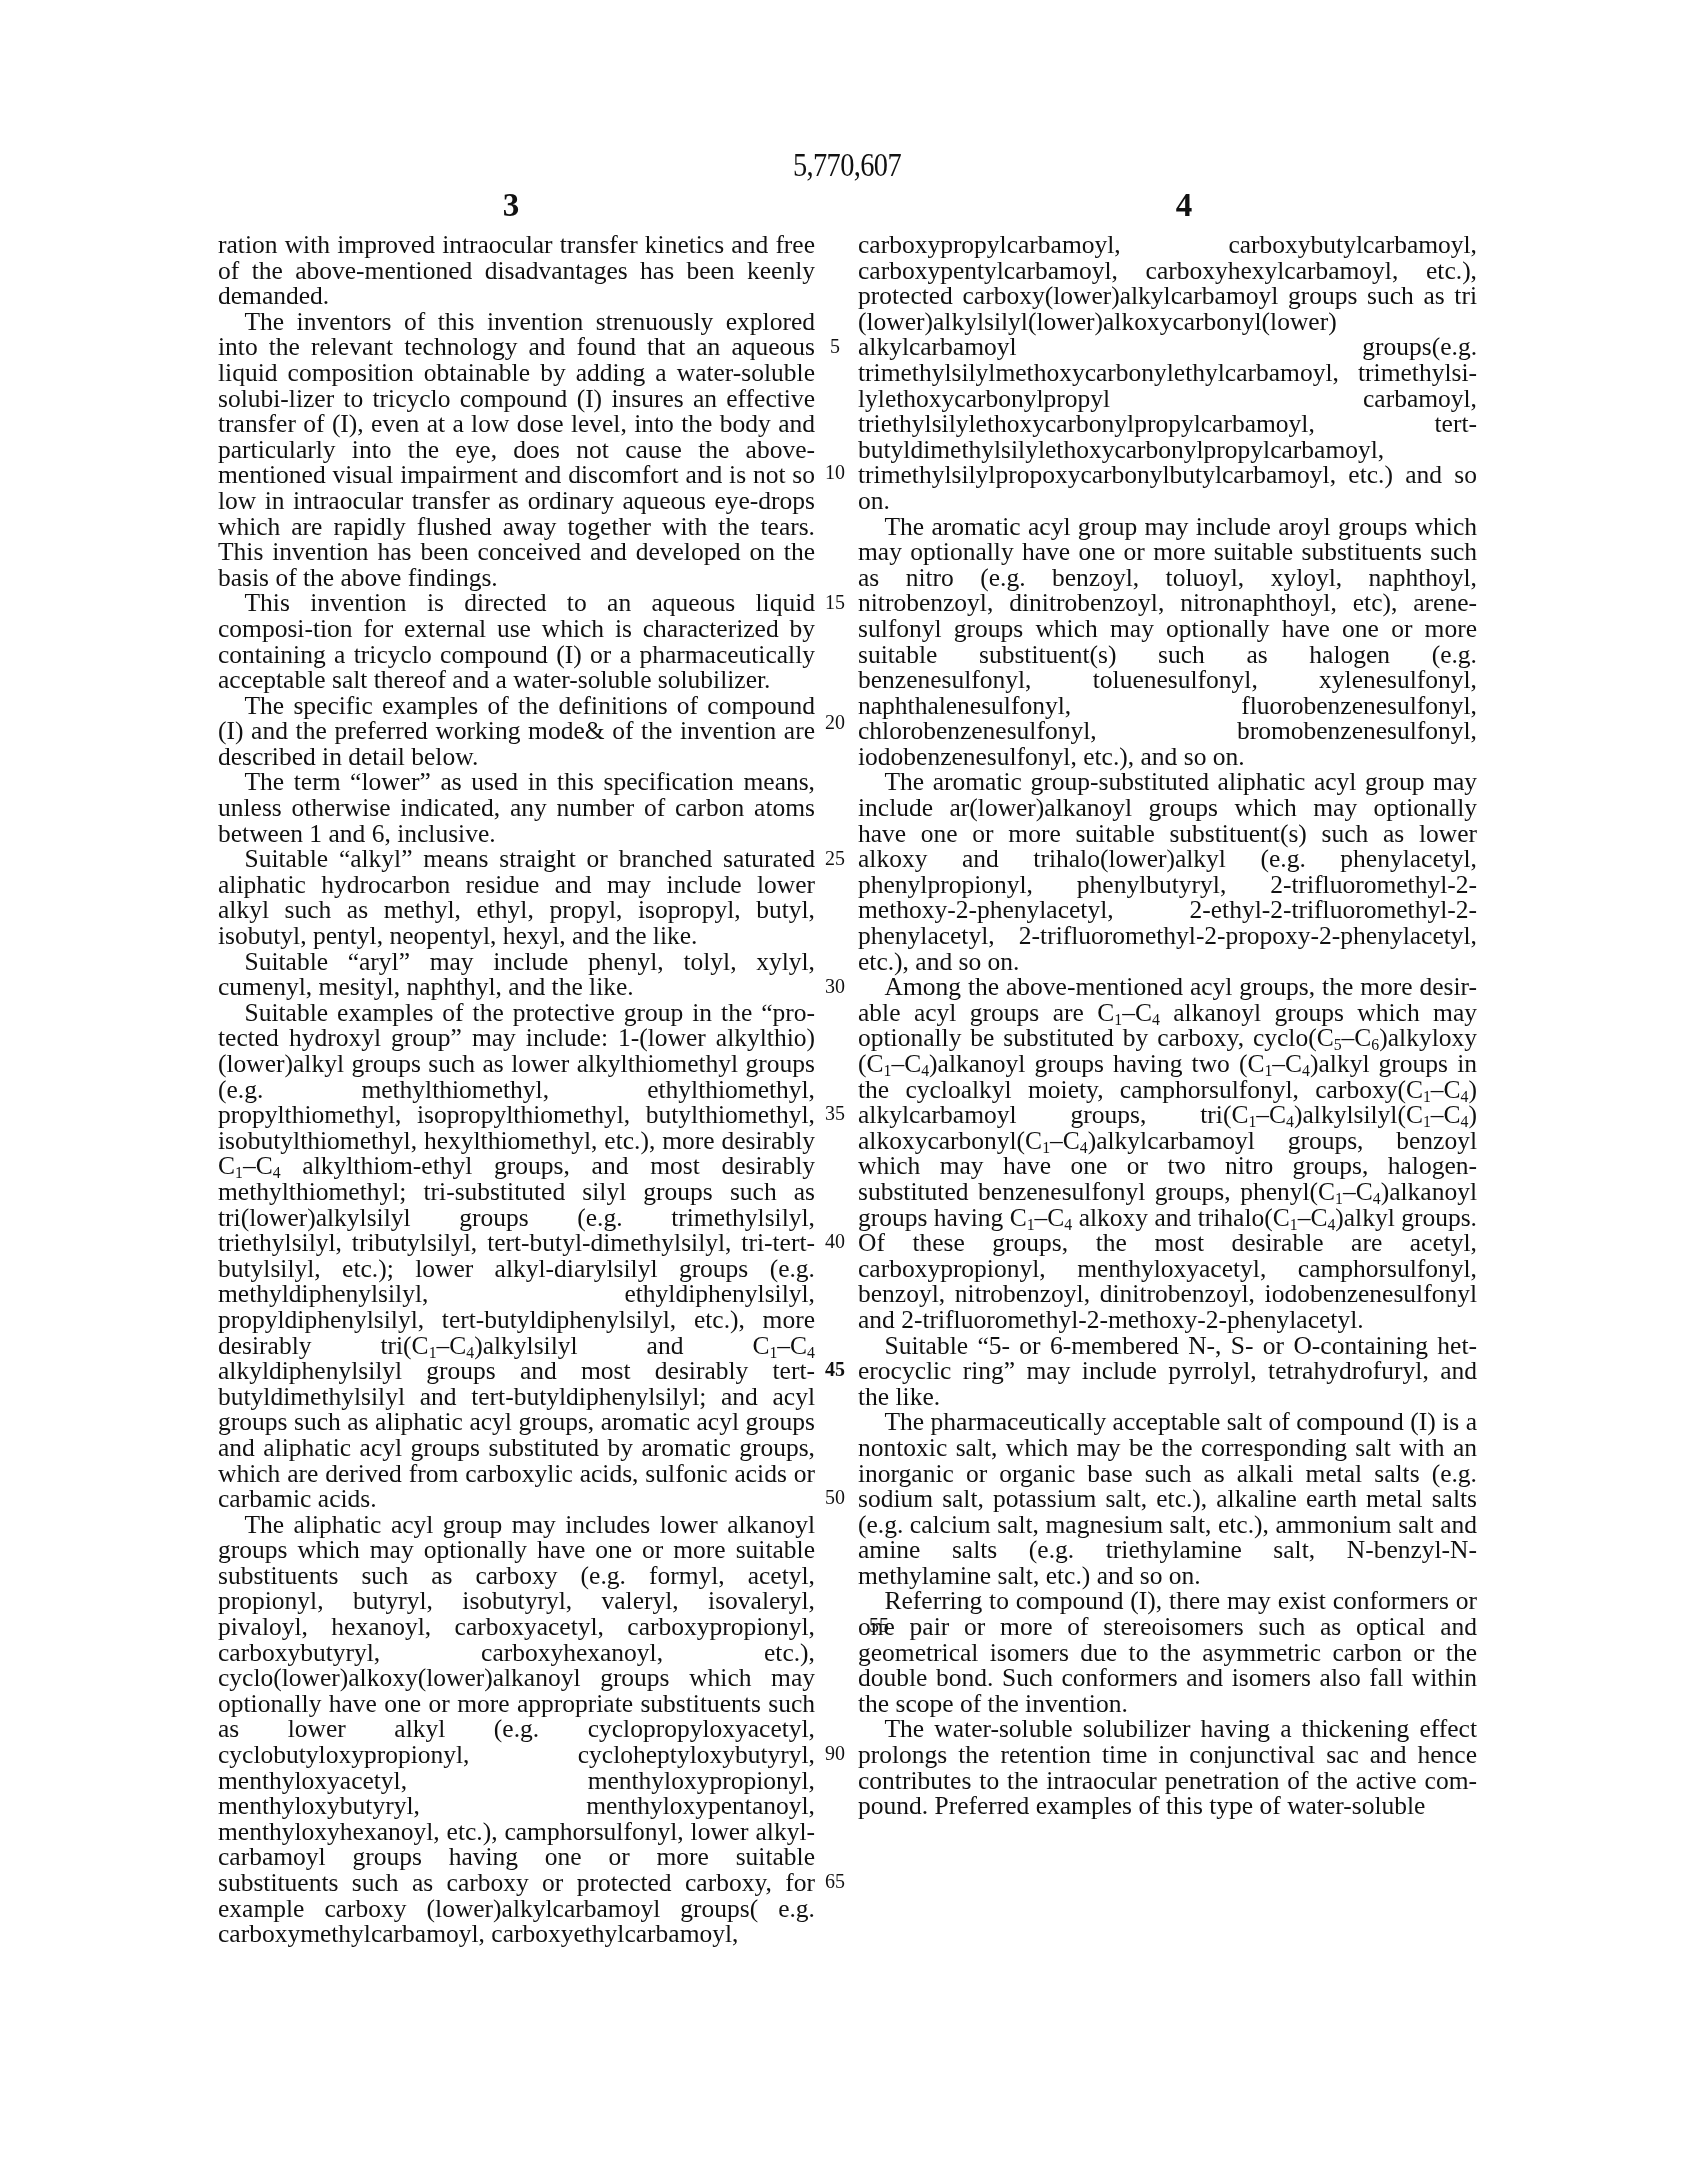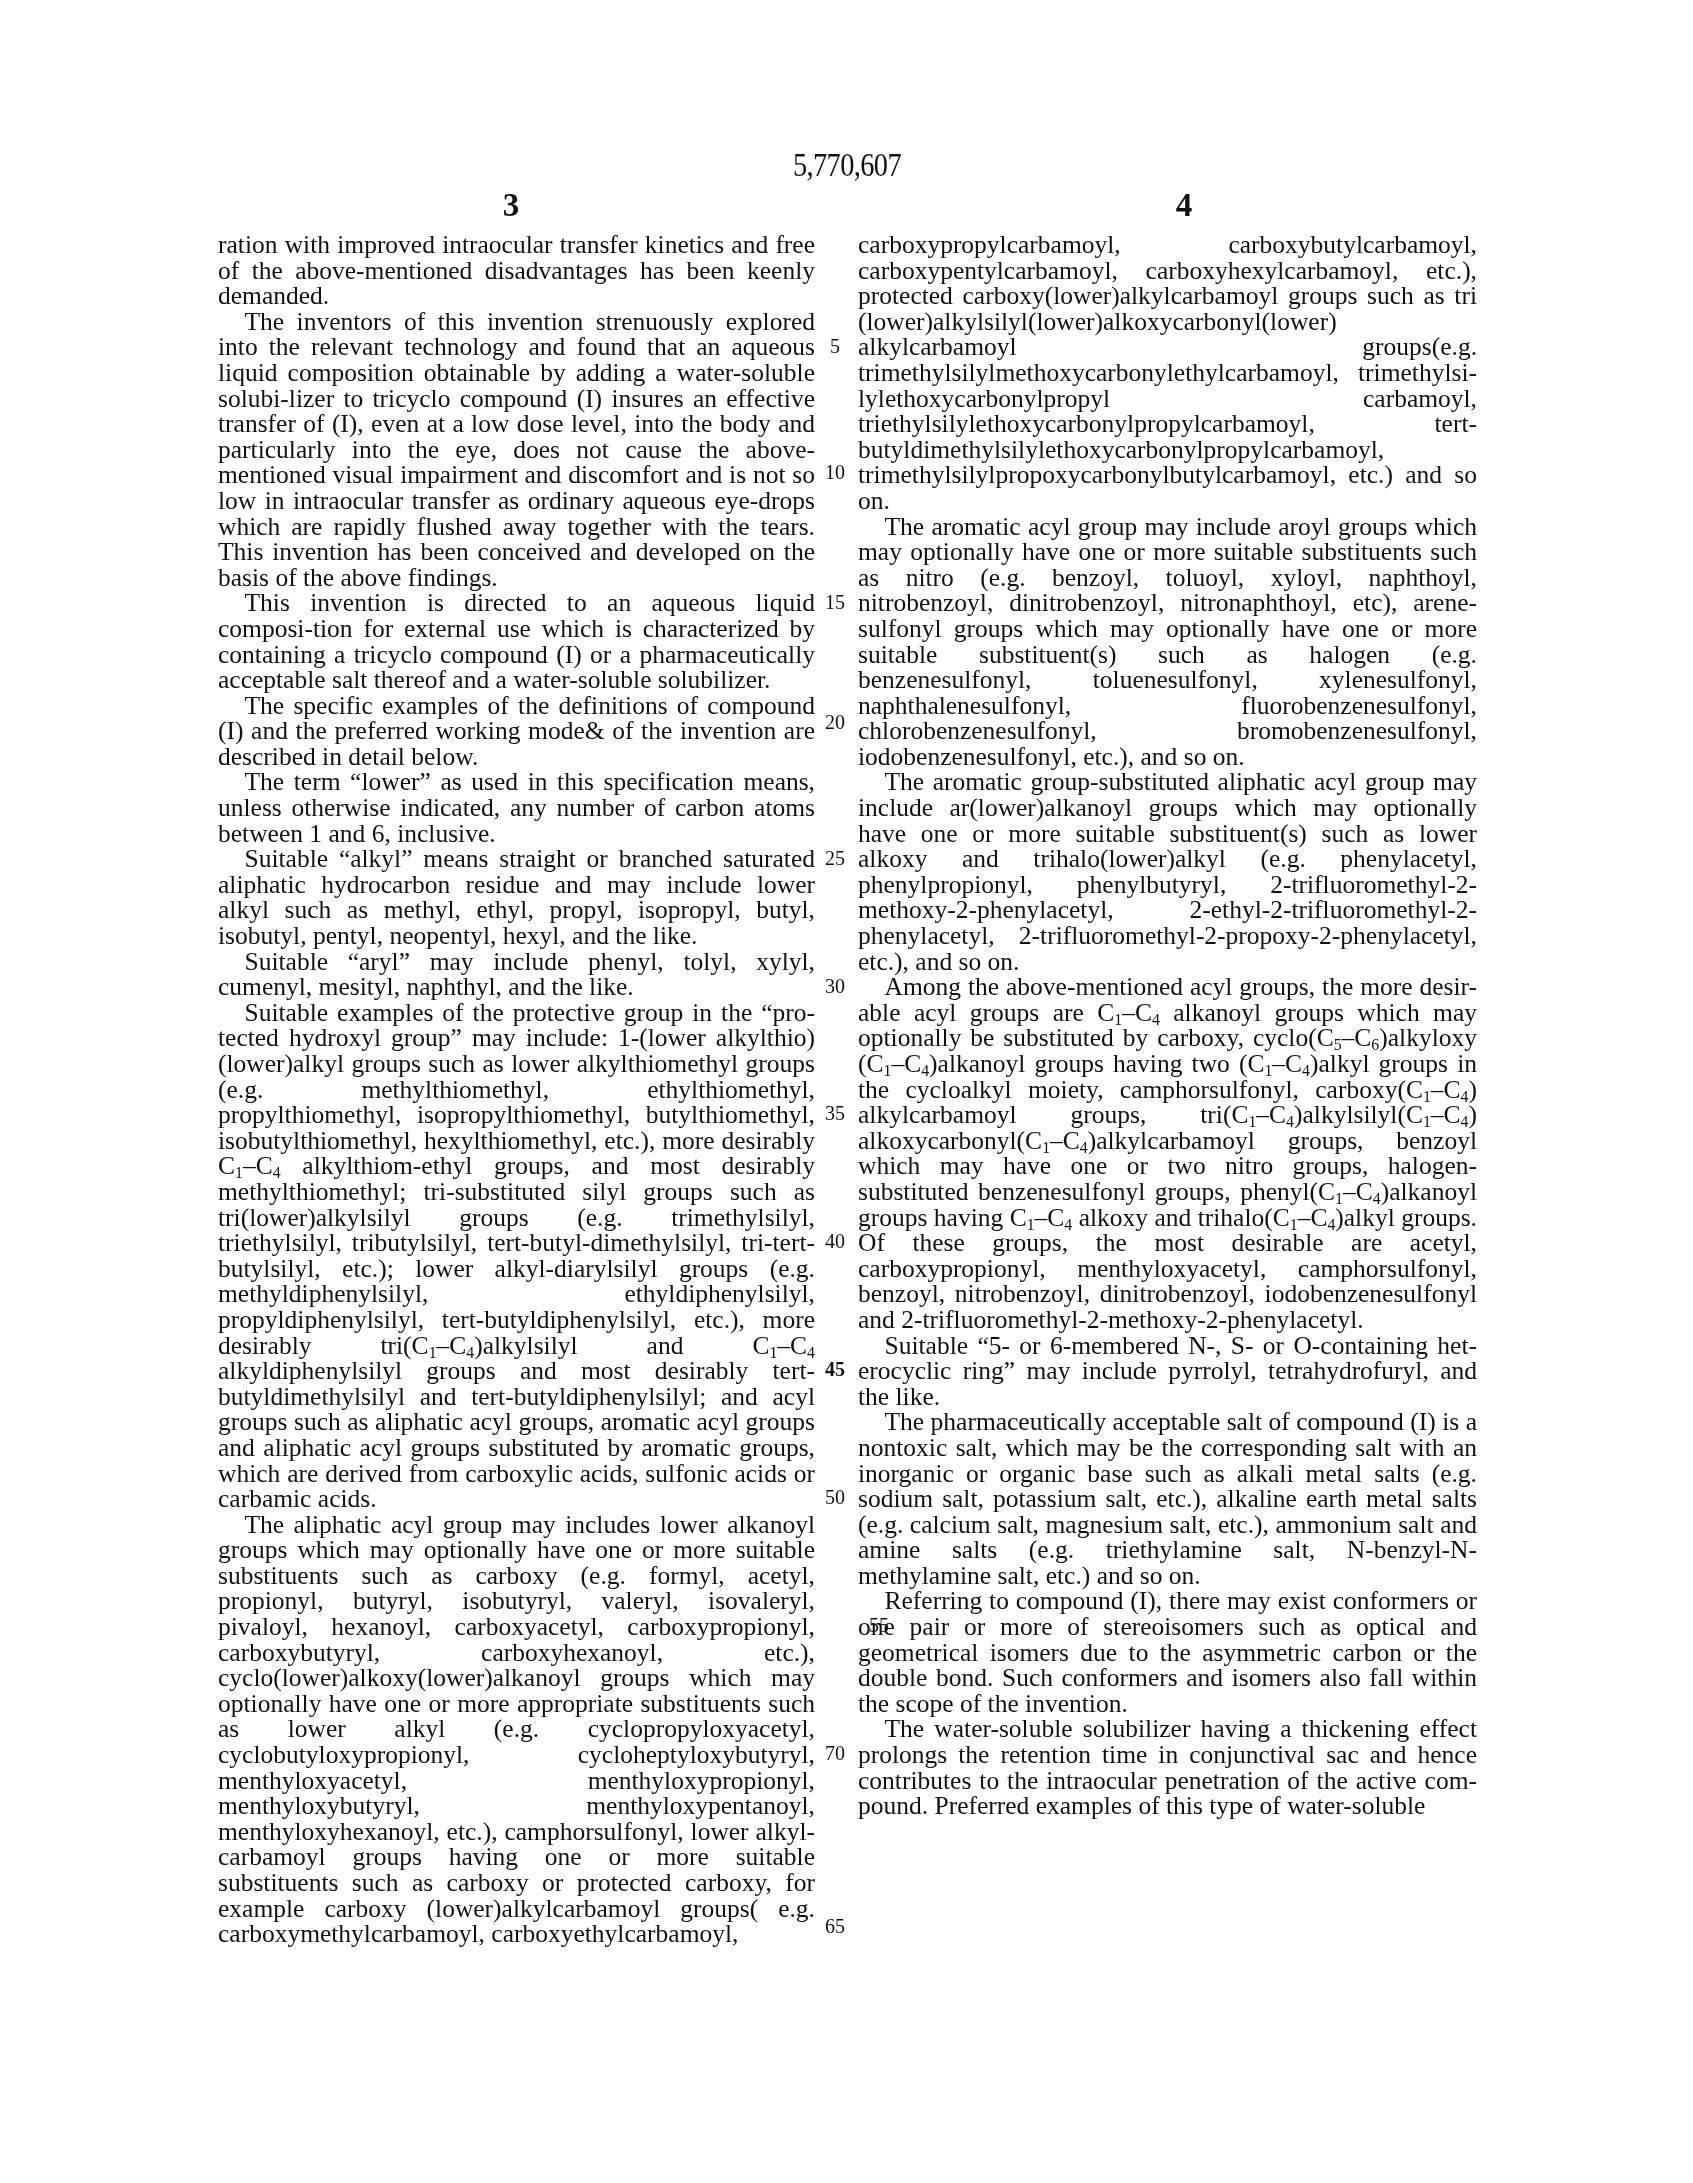--- a/index.html
+++ b/index.html
@@ -45,22 +45,22 @@
     <div class="lineno" style="top: 228px;">10</div>
     <div class="lineno" style="top: 358px;">15</div>
     <div class="lineno" style="top: 478px;">20</div>
     <div class="lineno" style="top: 614px;">25</div>
     <div class="lineno" style="top: 742px;">30</div>
     <div class="lineno" style="top: 869px;">35</div>
     <div class="lineno" style="top: 997px;">40</div>
     <div class="lineno" style="top: 1125px; font-weight: bold;">45</div>
     <div class="lineno" style="top: 1253px;">50</div>
     <div class="lineno" style="top: 1381px; margin-left: 44px;">55</div>
-    <div class="lineno" style="top: 1509px;">70</div>
-    <div class="lineno" style="top: 1637px; margin-top: 45px;">65</div>
+    <div class="lineno" style="top: 1509px;">90</div>
+    <div class="lineno" style="top: 1637px;">65</div>
   </div>
 <div class="column right" id="col-right">
     <p>carboxypropylcarbamoyl, carboxybutylcarbamoyl, carboxypentylcarbamoyl, carboxyhexylcarbamoyl, etc.), protected carboxy(lower)alkylcarbamoyl groups such as tri (lower)alkylsilyl(lower)alkoxycarbonyl(lower) alkylcarbamoyl groups(e.g. trimethylsilylmethoxycarbonylethylcarbamoyl, trimethylsi-lylethoxycarbonylpropyl carbamoyl, triethylsilylethoxycarbonylpropylcarbamoyl, tert-butyldimethylsilylethoxycarbonylpropylcarbamoyl, trimethylsilylpropoxycarbonylbutylcarbamoyl, etc.) and so on.</p>
     <p class="ind">The aromatic acyl group may include aroyl groups which may optionally have one or more suitable substituents such as nitro (e.g. benzoyl, toluoyl, xyloyl, naphthoyl, nitrobenzoyl, dinitrobenzoyl, nitronaphthoyl, etc), arene-sulfonyl groups which may optionally have one or more suitable substituent(s) such as halogen (e.g. benzenesulfonyl, toluenesulfonyl, xylenesulfonyl, naphthalenesulfonyl, fluorobenzenesulfonyl, chlorobenzenesulfonyl, bromobenzenesulfonyl, iodobenzenesulfonyl, etc.), and so on.</p>
     <p class="ind">The aromatic group-substituted aliphatic acyl group may include ar(lower)alkanoyl groups which may optionally have one or more suitable substituent(s) such as lower alkoxy and trihalo(lower)alkyl (e.g. phenylacetyl, phenylpropionyl, phenylbutyryl, 2-trifluoromethyl-2-methoxy-2-phenylacetyl, 2-ethyl-2-trifluoromethyl-2-phenylacetyl, 2-trifluoromethyl-2-propoxy-2-phenylacetyl, etc.), and so on.</p>
     <p class="ind">Among the above-mentioned acyl groups, the more desir-able acyl groups are C<sub>1</sub>–C<sub>4</sub> alkanoyl groups which may optionally be substituted by carboxy, cyclo(C<sub>5</sub>–C<sub>6</sub>)alkyloxy (C<sub>1</sub>–C<sub>4</sub>)alkanoyl groups having two (C<sub>1</sub>–C<sub>4</sub>)alkyl groups in the cycloalkyl moiety, camphorsulfonyl, carboxy(C<sub>1</sub>–C<sub>4</sub>) alkylcarbamoyl groups, tri(C<sub>1</sub>–C<sub>4</sub>)alkylsilyl(C<sub>1</sub>–C<sub>4</sub>) alkoxycarbonyl(C<sub>1</sub>–C<sub>4</sub>)alkylcarbamoyl groups, benzoyl which may have one or two nitro groups, halogen-substituted benzenesulfonyl groups, phenyl(C<sub>1</sub>–C<sub>4</sub>)alkanoyl groups having C<sub>1</sub>–C<sub>4</sub> alkoxy and trihalo(C<sub>1</sub>–C<sub>4</sub>)alkyl groups. Of these groups, the most desirable are acetyl, carboxypropionyl, menthyloxyacetyl, camphorsulfonyl, benzoyl, nitrobenzoyl, dinitrobenzoyl, iodobenzenesulfonyl and 2-trifluoromethyl-2-methoxy-2-phenylacetyl.</p>
     <p class="ind">Suitable “5- or 6-membered N-, S- or O-containing het-erocyclic ring” may include pyrrolyl, tetrahydrofuryl, and the like.</p>
     <p class="ind">The pharmaceutically acceptable salt of compound (I) is a nontoxic salt, which may be the corresponding salt with an inorganic or organic base such as alkali metal salts (e.g. sodium salt, potassium salt, etc.), alkaline earth metal salts (e.g. calcium salt, magnesium salt, etc.), ammonium salt and amine salts (e.g. triethylamine salt, N-benzyl-N-methylamine salt, etc.) and so on.</p>
     <p class="ind">Referring to compound (I), there may exist conformers or one pair or more of stereoisomers such as optical and geometrical isomers due to the asymmetric carbon or the double bond. Such conformers and isomers also fall within the scope of the invention.</p>
     <p class="ind">The water-soluble solubilizer having a thickening effect prolongs the retention time in conjunctival sac and hence contributes to the intraocular penetration of the active com-pound. Preferred examples of this type of water-soluble</p>

